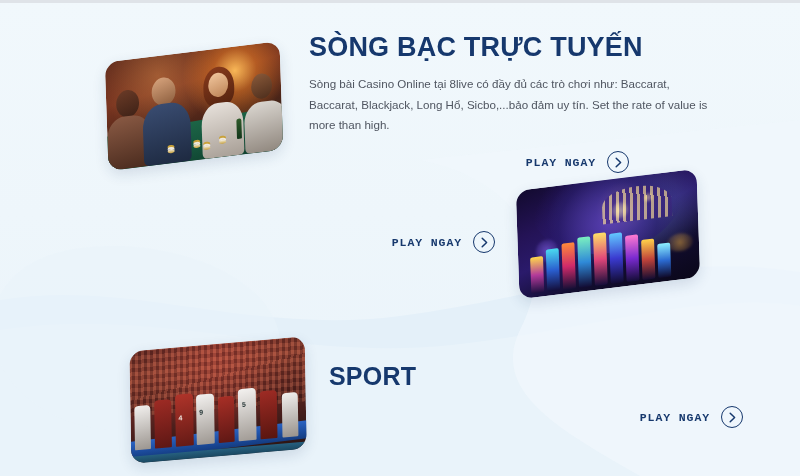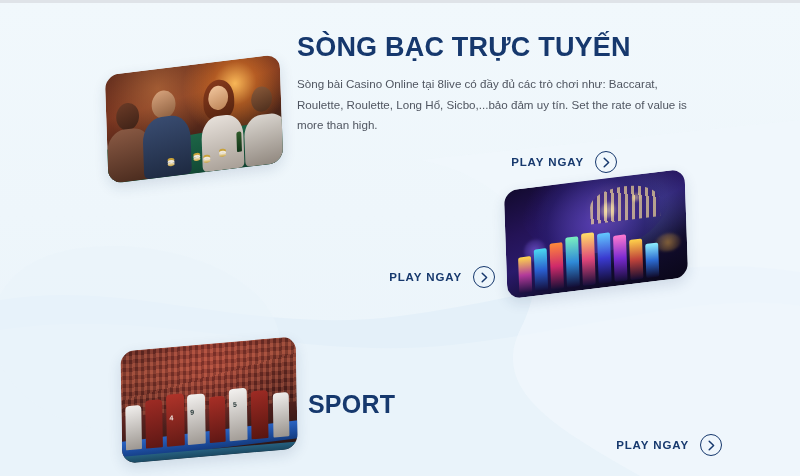--- a/index.html
+++ b/index.html
@@ -37,26 +37,27 @@
     left: 0; top: 0;
     width: 800px; height: 476px;
     z-index: 0;
     pointer-events: none;
   }
 
   
   .row {
     position: absolute;
     display: flex;
-    align-items: flex-end;
+    align-items: center;
     z-index: 10;
+    gap: 12px;
   }
   #row-casino { left: 0;  top: 20px;  width: 800px; }
   #row-slots  { left: 0;  top: 168px; width: 800px; }
-  #row-sport  { left: 3px;  top: 328px; width: 676px; }
+  #row-sport  { left: 12px;  top: 328px; width: 676px; }
 
   
   .photo-wrap {
     position: relative;
     flex: 0 0 auto;
   }
   .photo {
     position: relative;
     border-radius: 14px;
     overflow: hidden;
@@ -215,21 +216,21 @@
   .cta-circle {
     width: 22px; height: 22px;
     border: 1.6px solid #16386d;
     border-radius: 50%;
     display: flex;
     align-items: center;
     justify-content: center;
   }
   .cta-circle svg { display: block; }
 
-  .cta-row { display: flex; margin-top: 14px; }
+  .cta-row { display: flex; margin-top: 14px; font-family: Liberation Mono, monospace; }
   #cta-row-casino { justify-content: flex-end; padding-right: 82px; margin-top: 16px; }
   #cta-row-slots  { justify-content: flex-end; padding-right: 0px;  margin-top: 14px; }
   #cta-row-sport  { justify-content: flex-end; padding-right: 0px;  margin-top: 16px; }
 </style>
 </head>
 <body>
 
 <div id="page">
 
   <div id="topline"></div>
@@ -266,21 +267,21 @@
           <div class="chip" style="left:86px;  bottom:12px;"></div>
           <div class="chip" style="left:96px;  bottom:9px;"></div>
           <div class="chip" style="left:112px; bottom:13px;"></div>
           <div class="chip" style="left:60px;  bottom:10px;"></div>
         </div>
       </div>
     </div>
 
     <div class="copy" id="copy-casino">
       <h2 class="heading" id="heading-casino">SÒNG BẠC TRỰC TUYẾN</h2>
-      <p class="desc">Sòng bài Casino Online tại 8live có đầy đủ các trò chơi như: Baccarat, Roulette, Roulette, Long Hổ, Sicbo,...bảo đảm uy tín. Set the rate of value is more than high.</p>
+      <p class="desc">Sòng bài Casino Online tại 8live có đầy đủ các trò chơi như: Baccarat, Baccarat, Blackjack, Long Hổ, Sicbo,...bảo đảm uy tín. Set the rate of value is more than high.</p>
       <div class="cta-row" id="cta-row-casino">
         <div class="cta">
           <span>PLAY NGAY</span>
           <span class="cta-circle">
             <svg width="9" height="11" viewBox="0 0 9 11" fill="none">
               <path d="M2.2 1.2 L6.6 5.5 L2.2 9.8" stroke="#16386d" stroke-width="1.5" stroke-linecap="round" stroke-linejoin="round"></path>
             </svg>
           </span>
         </div>
       </div>

